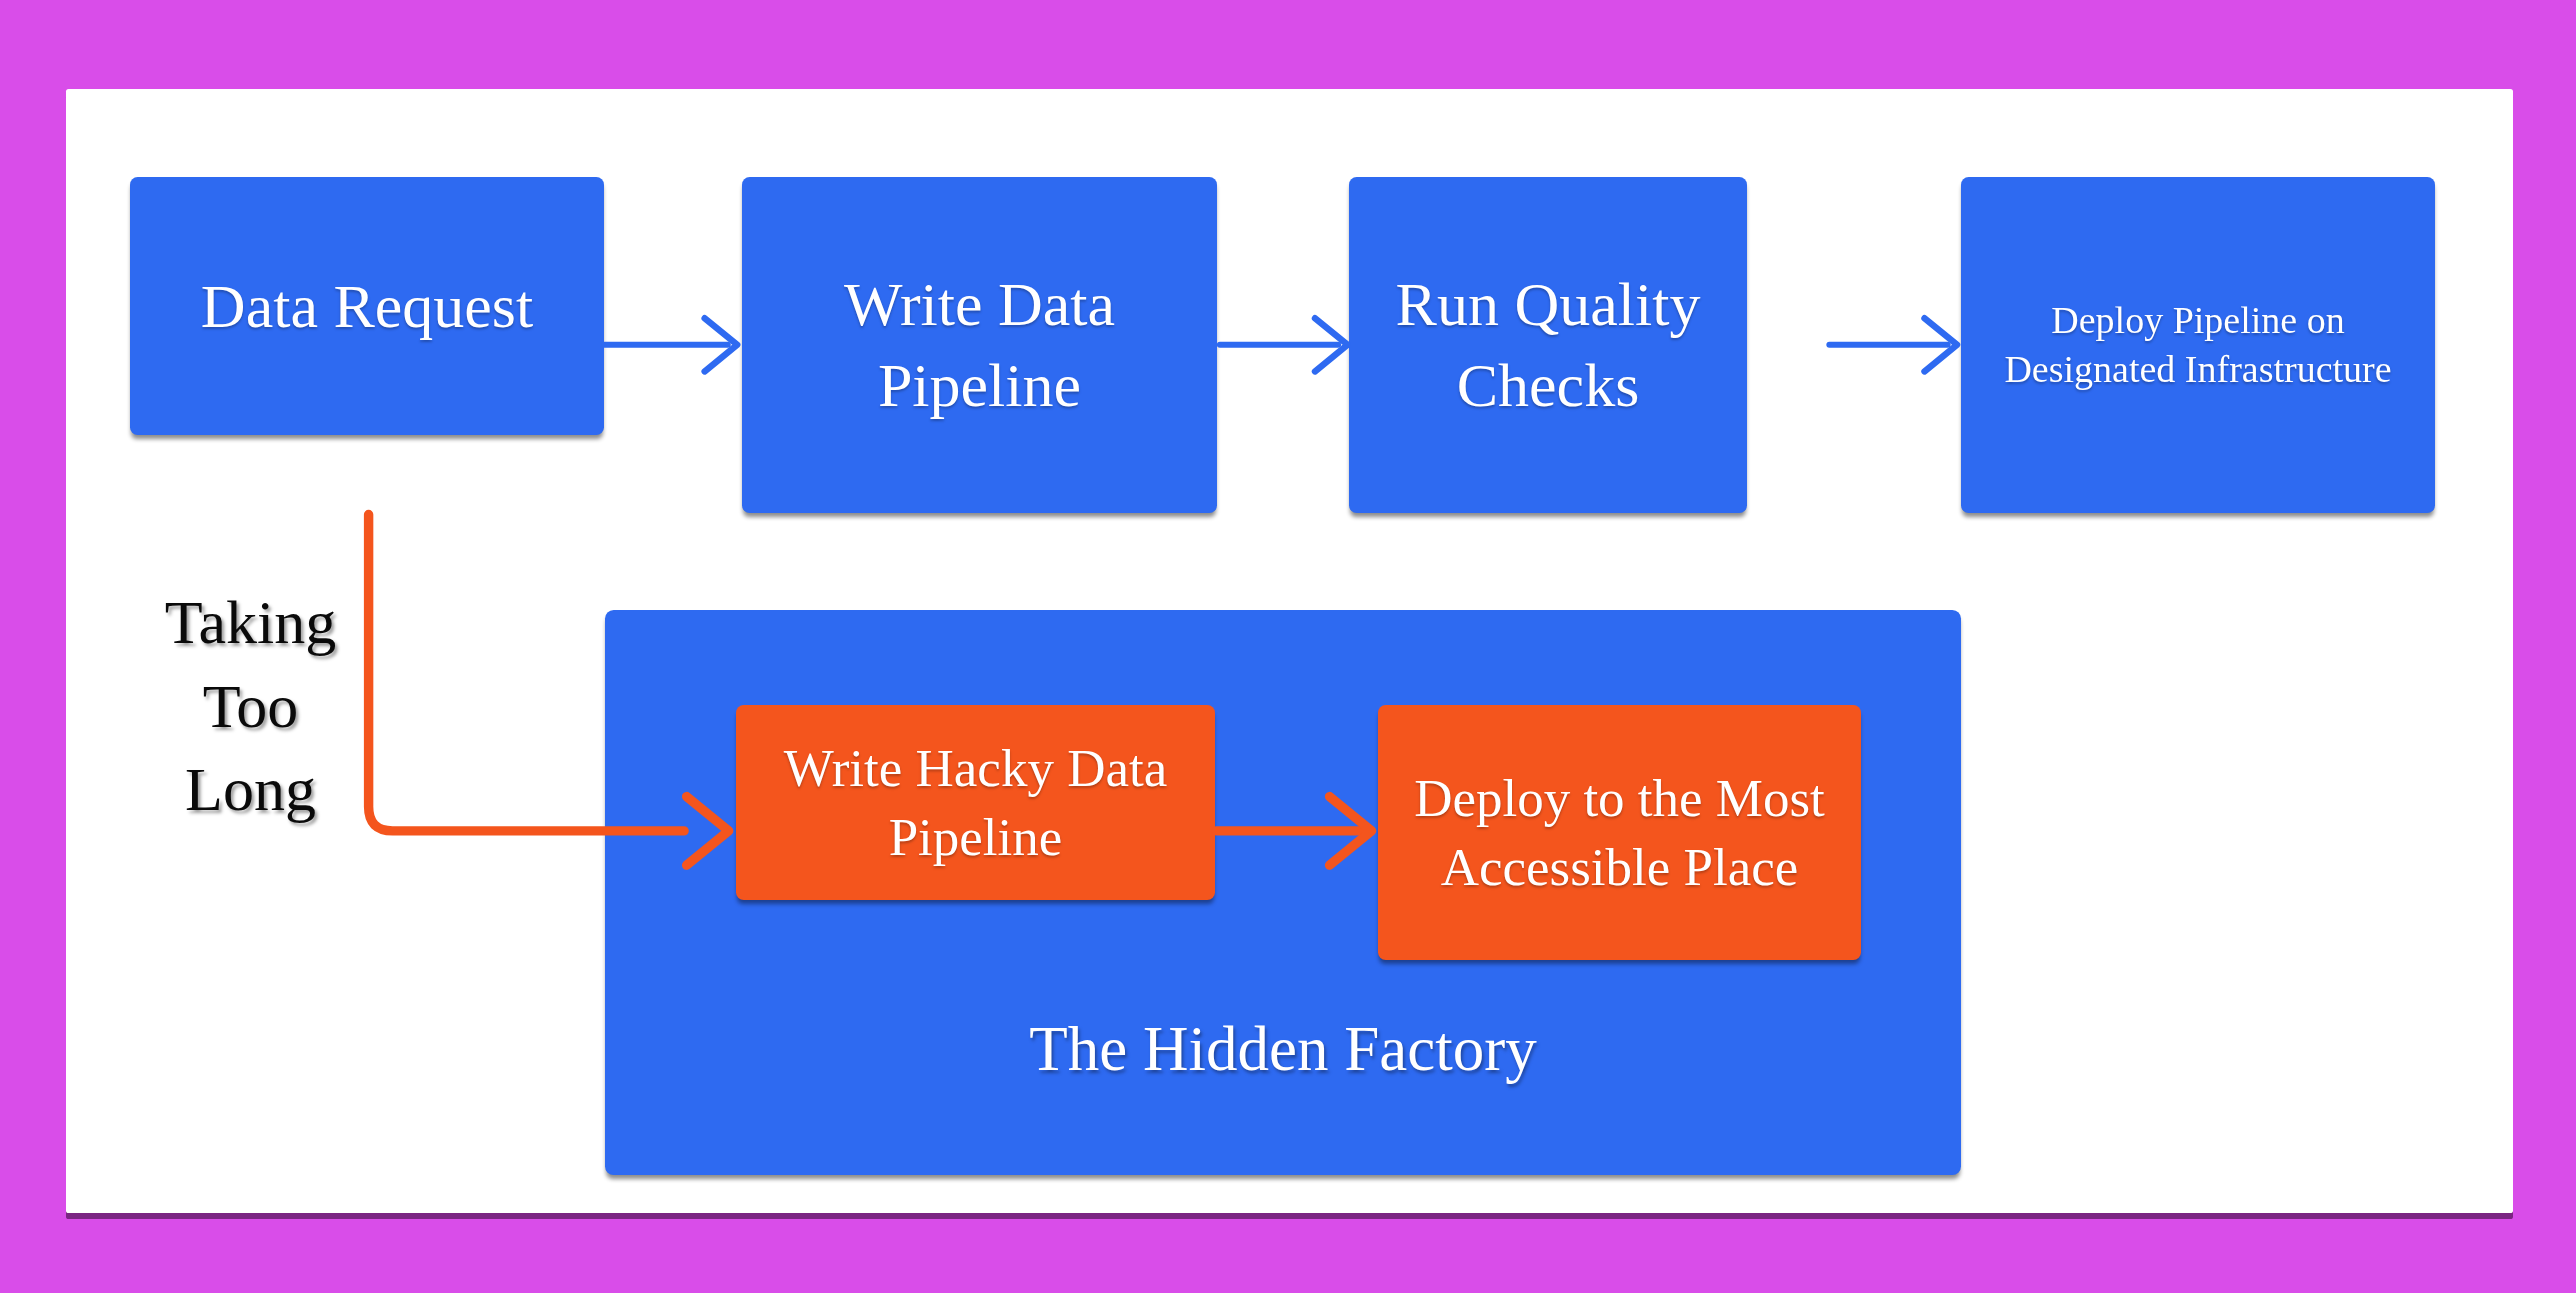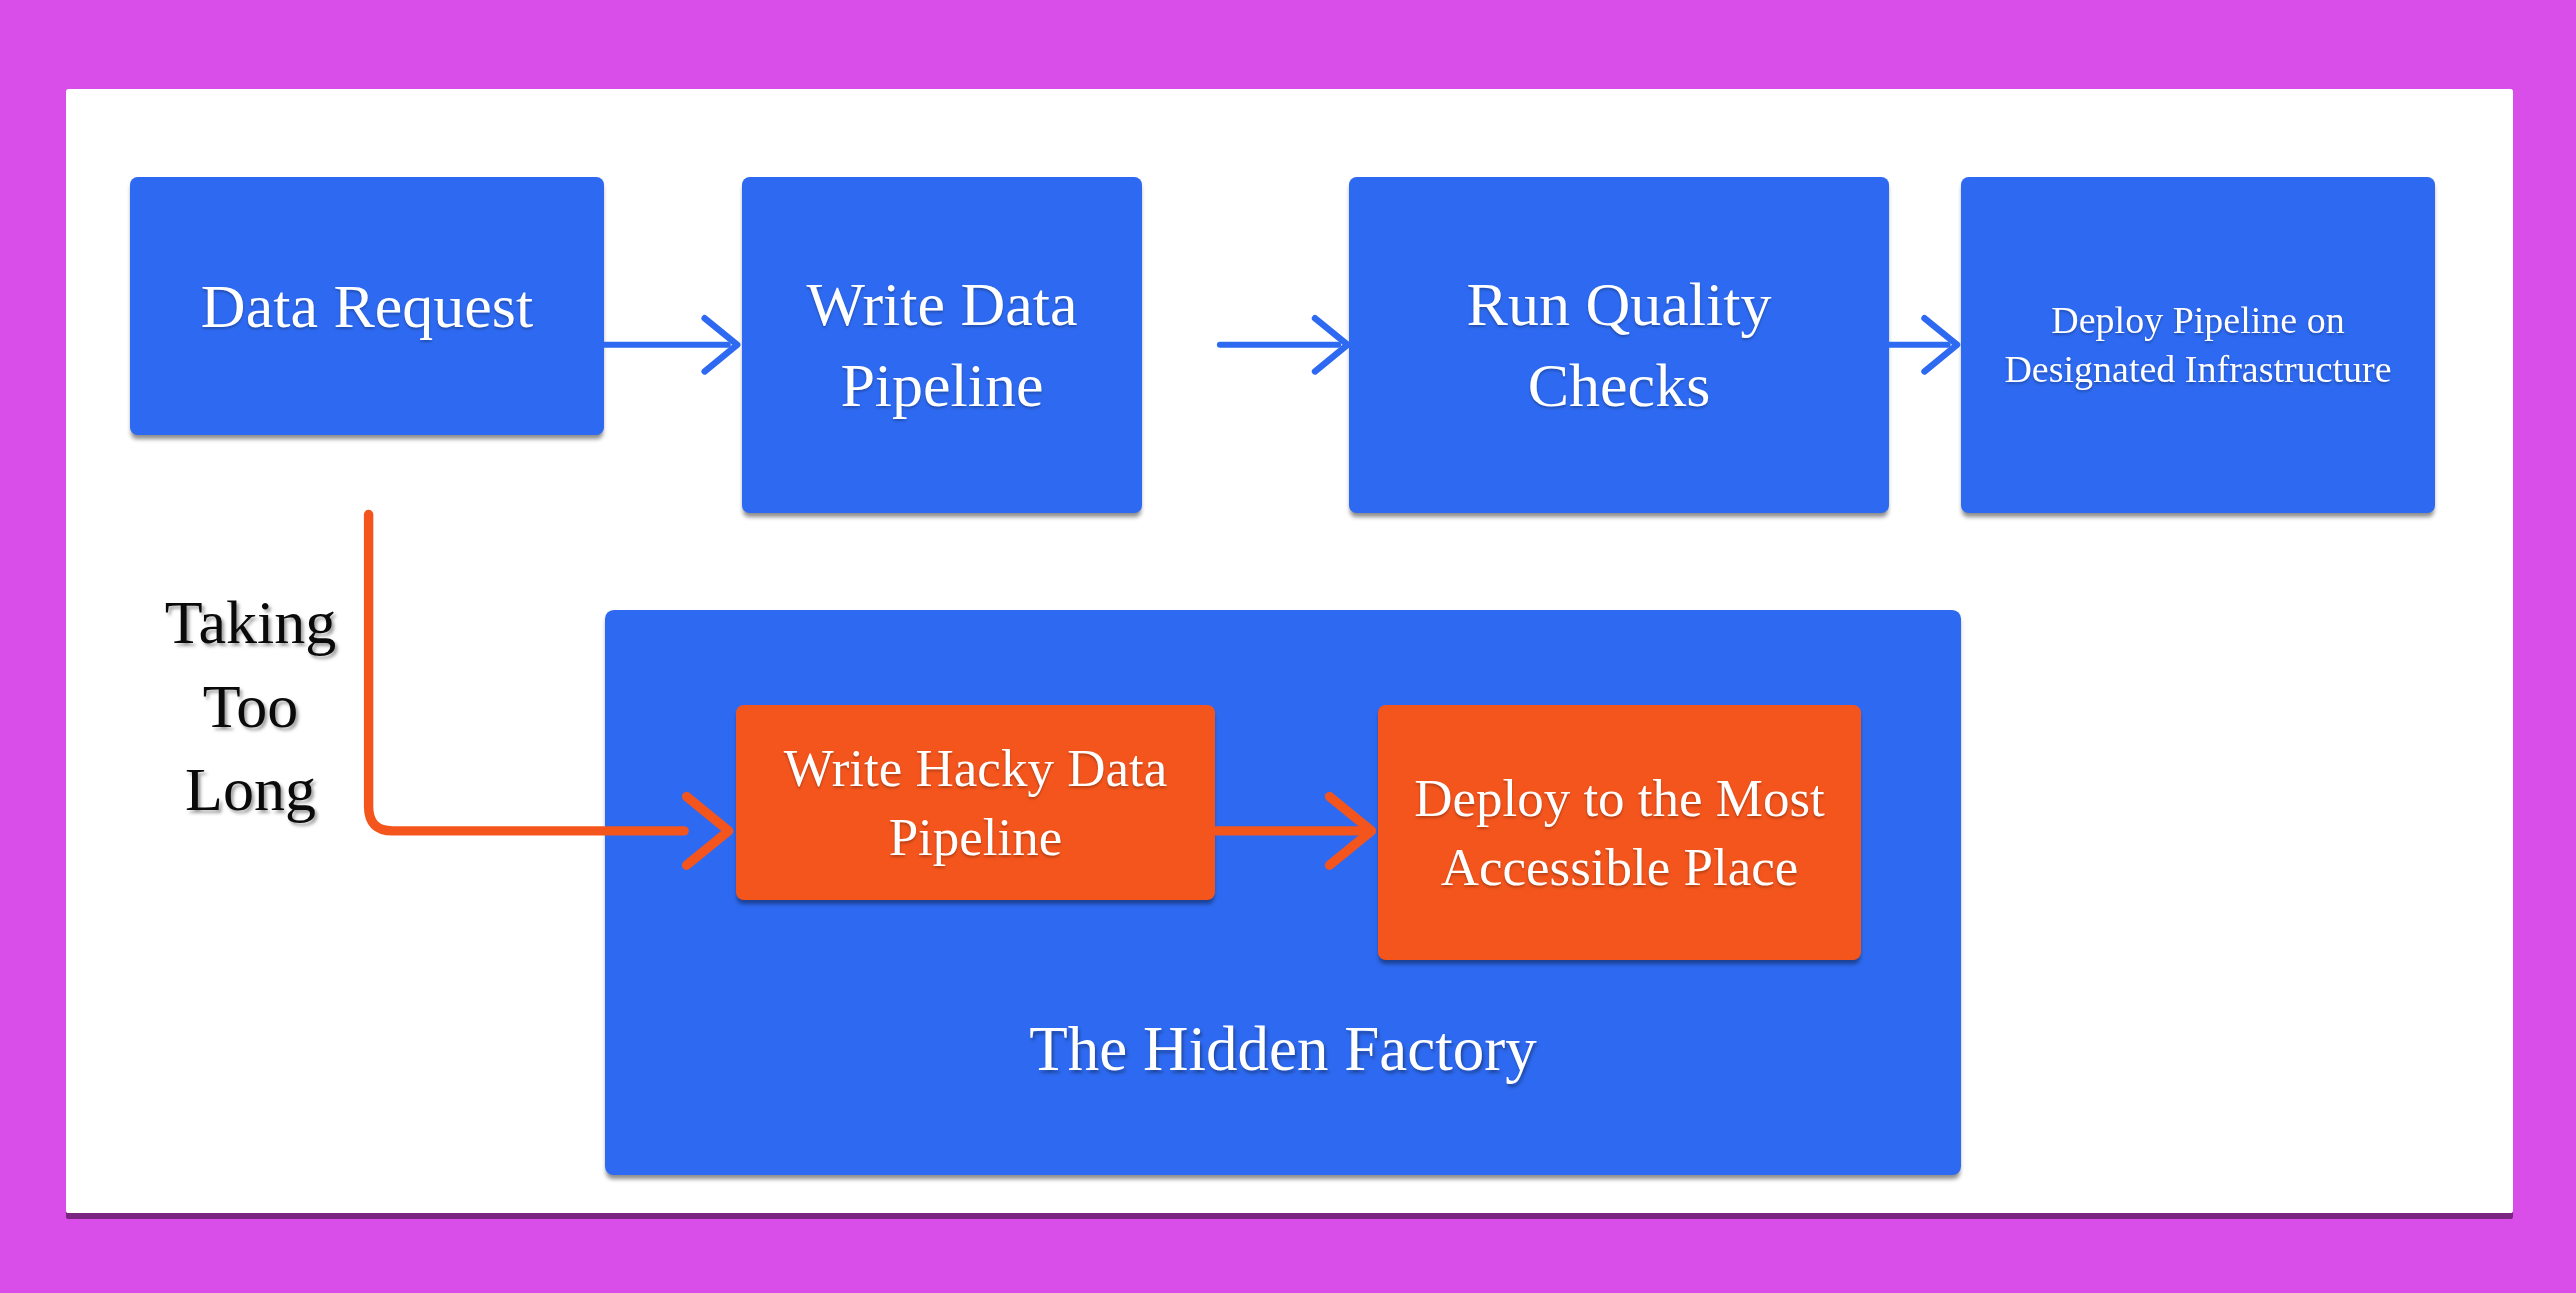--- a/index.html
+++ b/index.html
@@ -24,22 +24,22 @@
   }
   .node-blue{
     background:var(--c-blue,#2e6af1);
     box-shadow:0 5.1px 4.3px -1.7px rgba(0,0,0,.45);
   }
   .node-orange{
     background:var(--c-orange,#f4551d);
     box-shadow:0 5.1px 4.3px -1.7px rgba(0,0,0,.40);
   }
   .node-1{left:130px;top:177px;width:474px;height:258px;font-size:62px;}
-  .node-2{left:742px;top:177px;width:400px;height:336px;font-size:62px;padding:0 37px;box-sizing:border-box;}
-  .node-3{left:1349px;top:177px;width:540px;height:336px;font-size:62px;padding:0 26px;box-sizing:border-box;}
+  .node-2{left:742px;top:177px;width:475px;height:336px;font-size:62px;padding:0 37px;box-sizing:border-box;}
+  .node-3{left:1349px;top:177px;width:398px;height:336px;font-size:62px;padding:0 26px;box-sizing:border-box;}
   .node-4{left:1961px;top:177px;width:474px;height:336px;font-size:38px;padding:0 24px;box-sizing:border-box;}
   .hidden-factory{
     position:absolute;left:605px;top:610px;width:1356px;height:565px;
     background:var(--c-blue,#2e6af1);border-radius:8.6px;
     box-shadow:0 5.1px 4.3px -1.7px rgba(0,0,0,.45);
   }
   .ob-1{left:736px;top:705px;width:479px;height:195px;font-size:53px;padding:0 17px;box-sizing:border-box;}
   .ob-2{left:1378px;top:705px;width:483px;height:255px;font-size:53px;padding:0 17px;box-sizing:border-box;}
   .factory-caption{
     position:absolute;left:605px;top:1012px;width:1356px;

